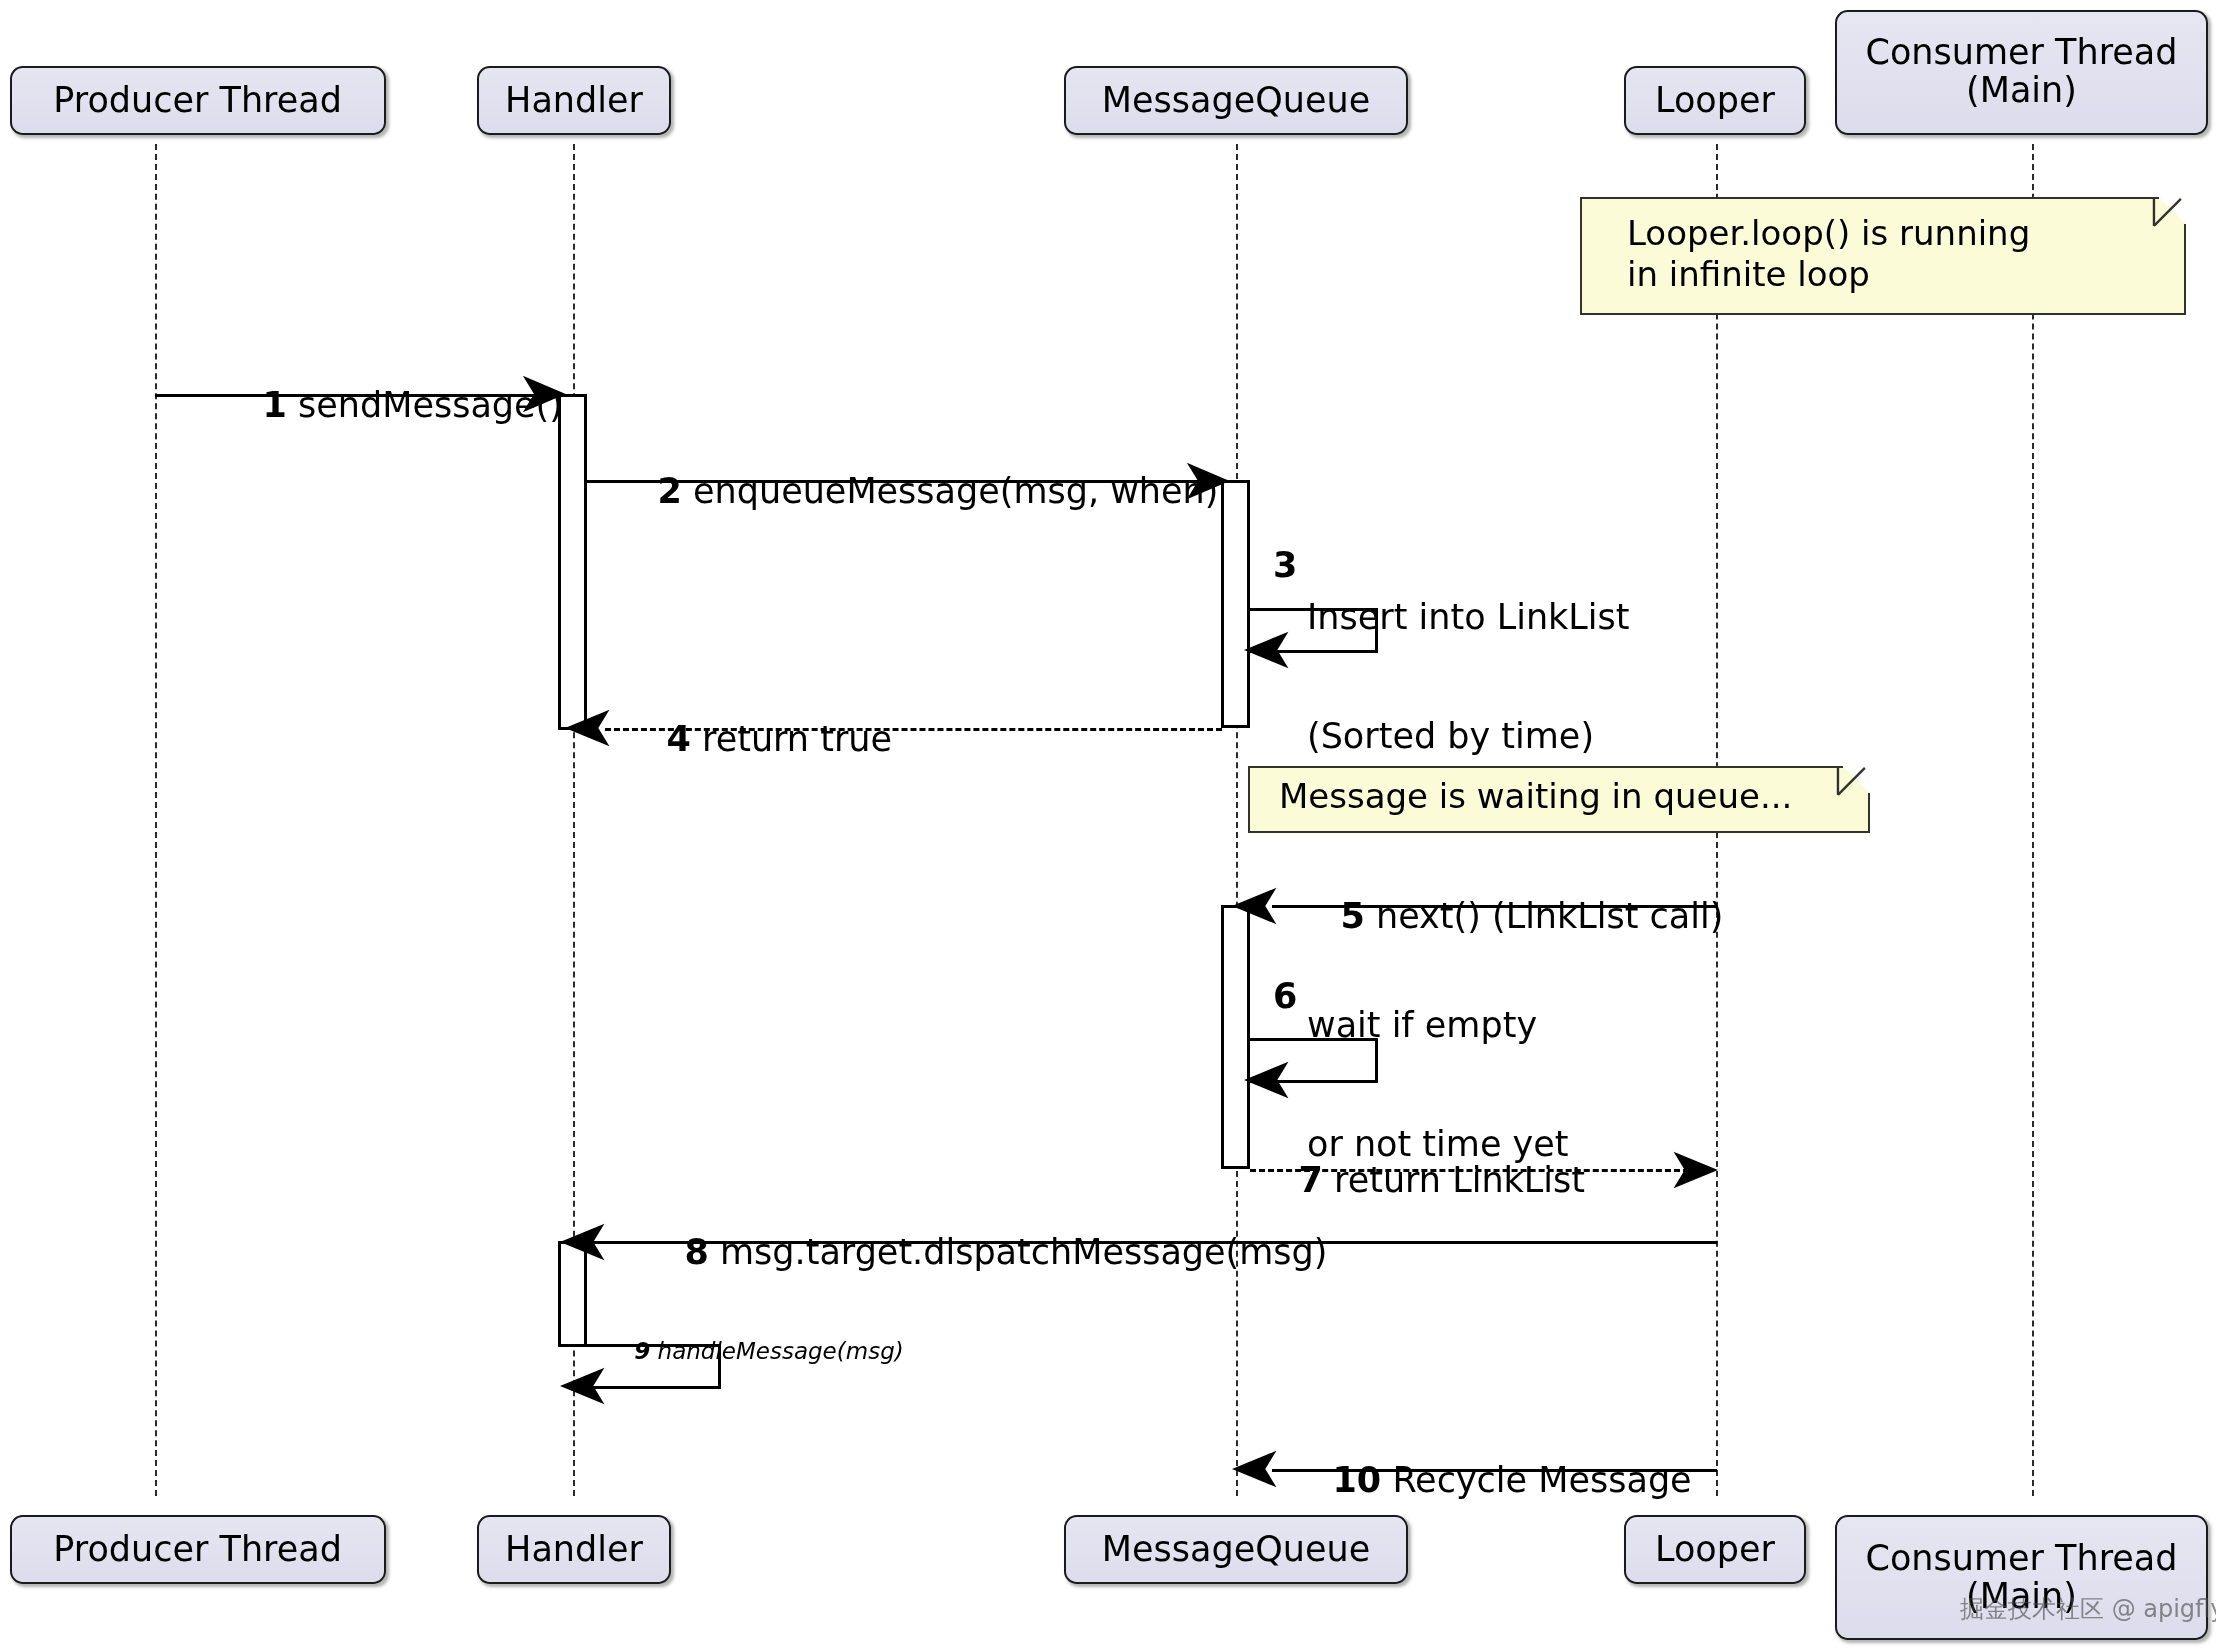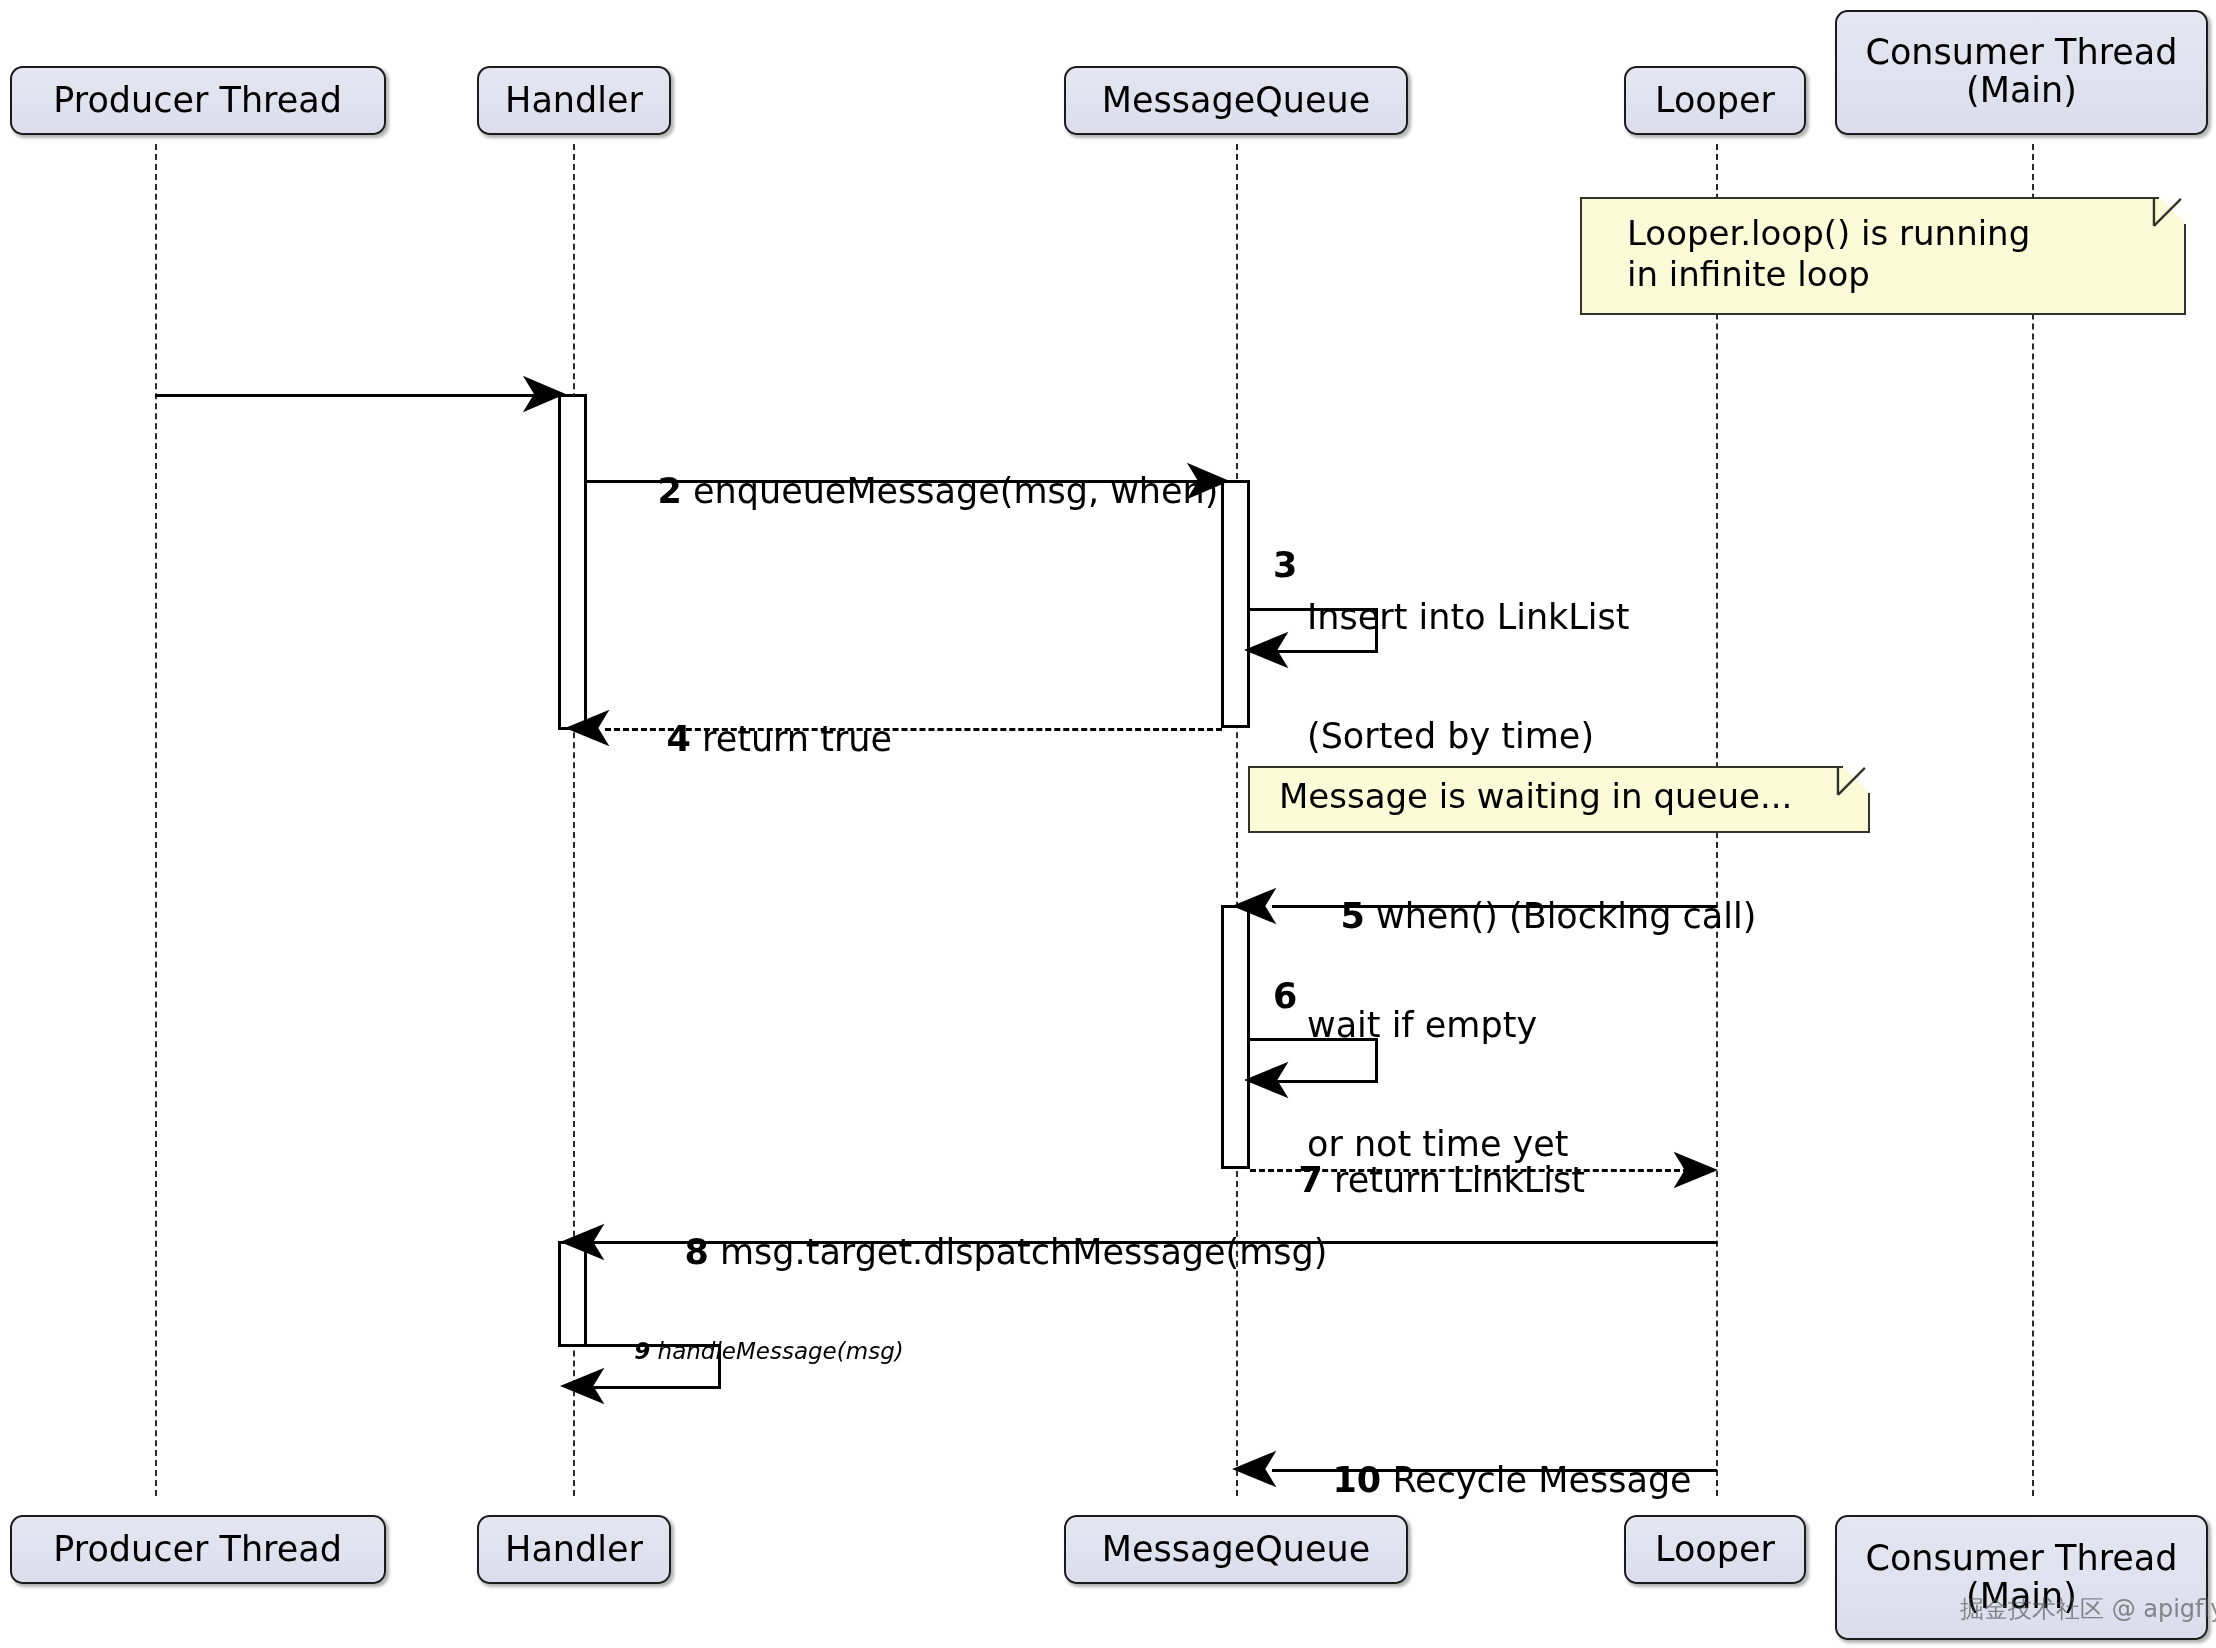--- a/index.html
+++ b/index.html
@@ -159,20 +159,23 @@
 
   <div class="activation" style="left:558px; top:394px; width:29px; height:336px;"></div>
   <div class="activation" style="left:1221px; top:480px; width:29px; height:248px;"></div>
   <div class="activation" style="left:1221px; top:905px; width:29px; height:264px;"></div>
   <div class="activation" style="left:558px; top:1241px; width:29px; height:106px;"></div>
 
   <div class="arrow-line" style="left:155px; top:394px; width:389px;"></div>
   <svg class="arrow-head" style="left:521px; top:371px; width:45px; height:46px;" viewBox="0 0 56 58">
     <path d="M56 29 L2 6 L16 29 L2 52 Z" fill="#000"></path>
   </svg>
+  <div class="msg-label" style="left:218px; top:346px; font-size:35px;">
+    <span class="seq">1</span><span class="txt"> </span><span class="txt">sendMessage()</span>
+  </div>
 
   <div class="arrow-line" style="left:587px; top:480px; width:620px;"></div>
   <svg class="arrow-head" style="left:1185px; top:458px; width:45px; height:46px;" viewBox="0 0 56 58">
     <path d="M56 29 L2 6 L16 29 L2 52 Z" fill="#000"></path>
   </svg>
   <div class="msg-label" style="left:613px; top:432px; font-size:35px;">
     <span class="seq">2</span><span class="txt"> </span><span class="txt">enqueueMessage(msg, when)</span>
   </div>
 
   <div class="selfcall" style="left:1250px; top:608px; width:128px; height:45px;">
@@ -195,21 +198,21 @@
   </svg>
   <div class="msg-label" style="left:622px; top:680px; font-size:35px;">
     <span class="seq">4</span><span class="txt"> </span><span class="txt">return true</span>
   </div>
 
   <div class="arrow-line" style="left:1272px; top:905px; width:445px;"></div>
   <svg class="arrow-head" style="left:1232px; top:883px; width:46px; height:46px;" viewBox="0 0 58 58">
     <path d="M0 29 L56 6 L42 29 L56 52 Z" fill="#000"></path>
   </svg>
   <div class="msg-label" style="left:1296px; top:857px; font-size:35px;">
-    <span class="seq">5</span><span class="txt"> </span><span class="txt">when() (Blocking call)</span>
+    <span class="seq">5</span><span class="txt"> </span><span class="txt">next() (LinkList call)</span>
   </div>
 
   <div class="selfcall" style="left:1250px; top:1038px; width:128px; height:45px;">
     <div class="sc-top" style="width:128px;"></div>
     <div class="sc-right" style="left:125px; height:45px;"></div>
     <div class="sc-bottom" style="top:42px; width:128px;"></div>
   </div>
   <svg class="arrow-head" style="left:1244px; top:1057px; width:46px; height:46px;" viewBox="0 0 58 58">
     <path d="M0 29 L56 6 L42 29 L56 52 Z" fill="#000"></path>
   </svg>

